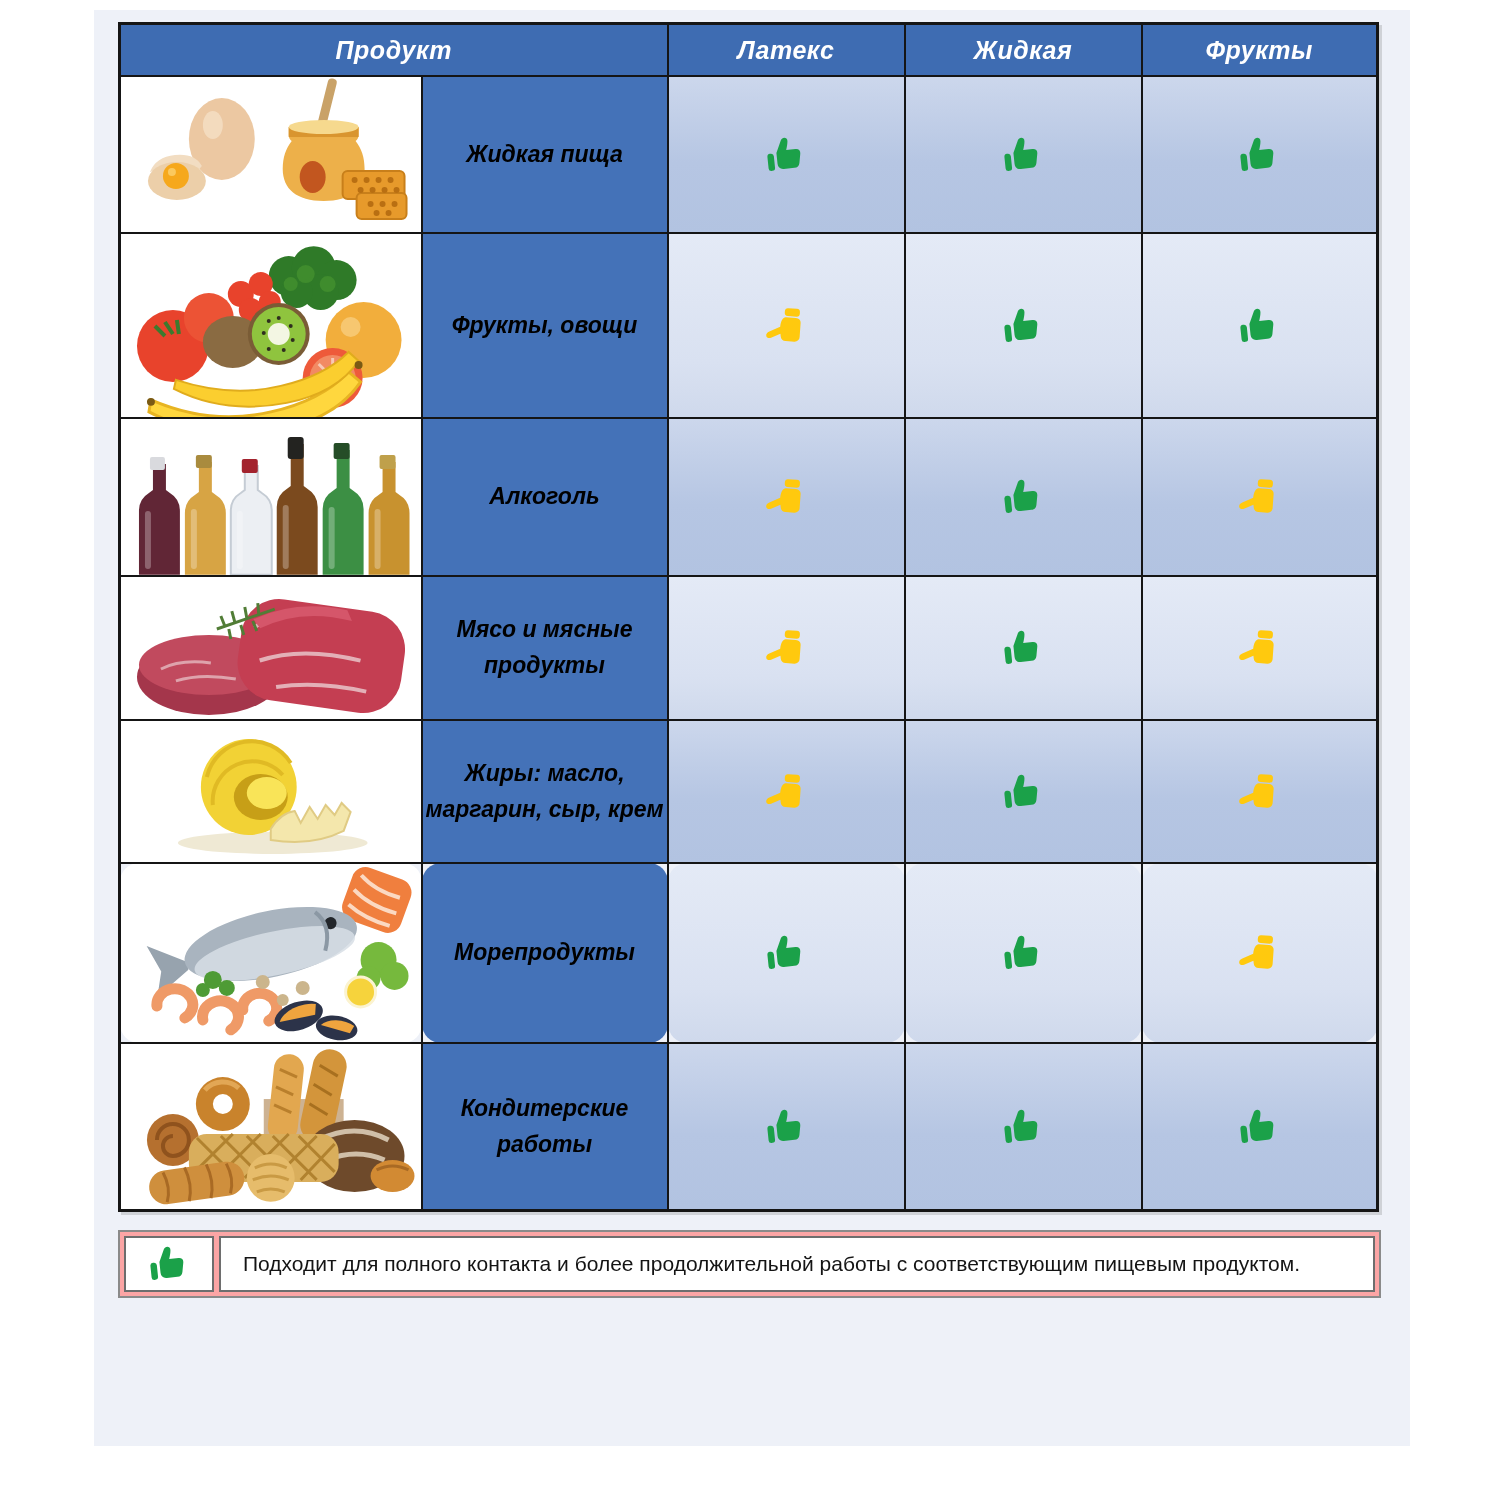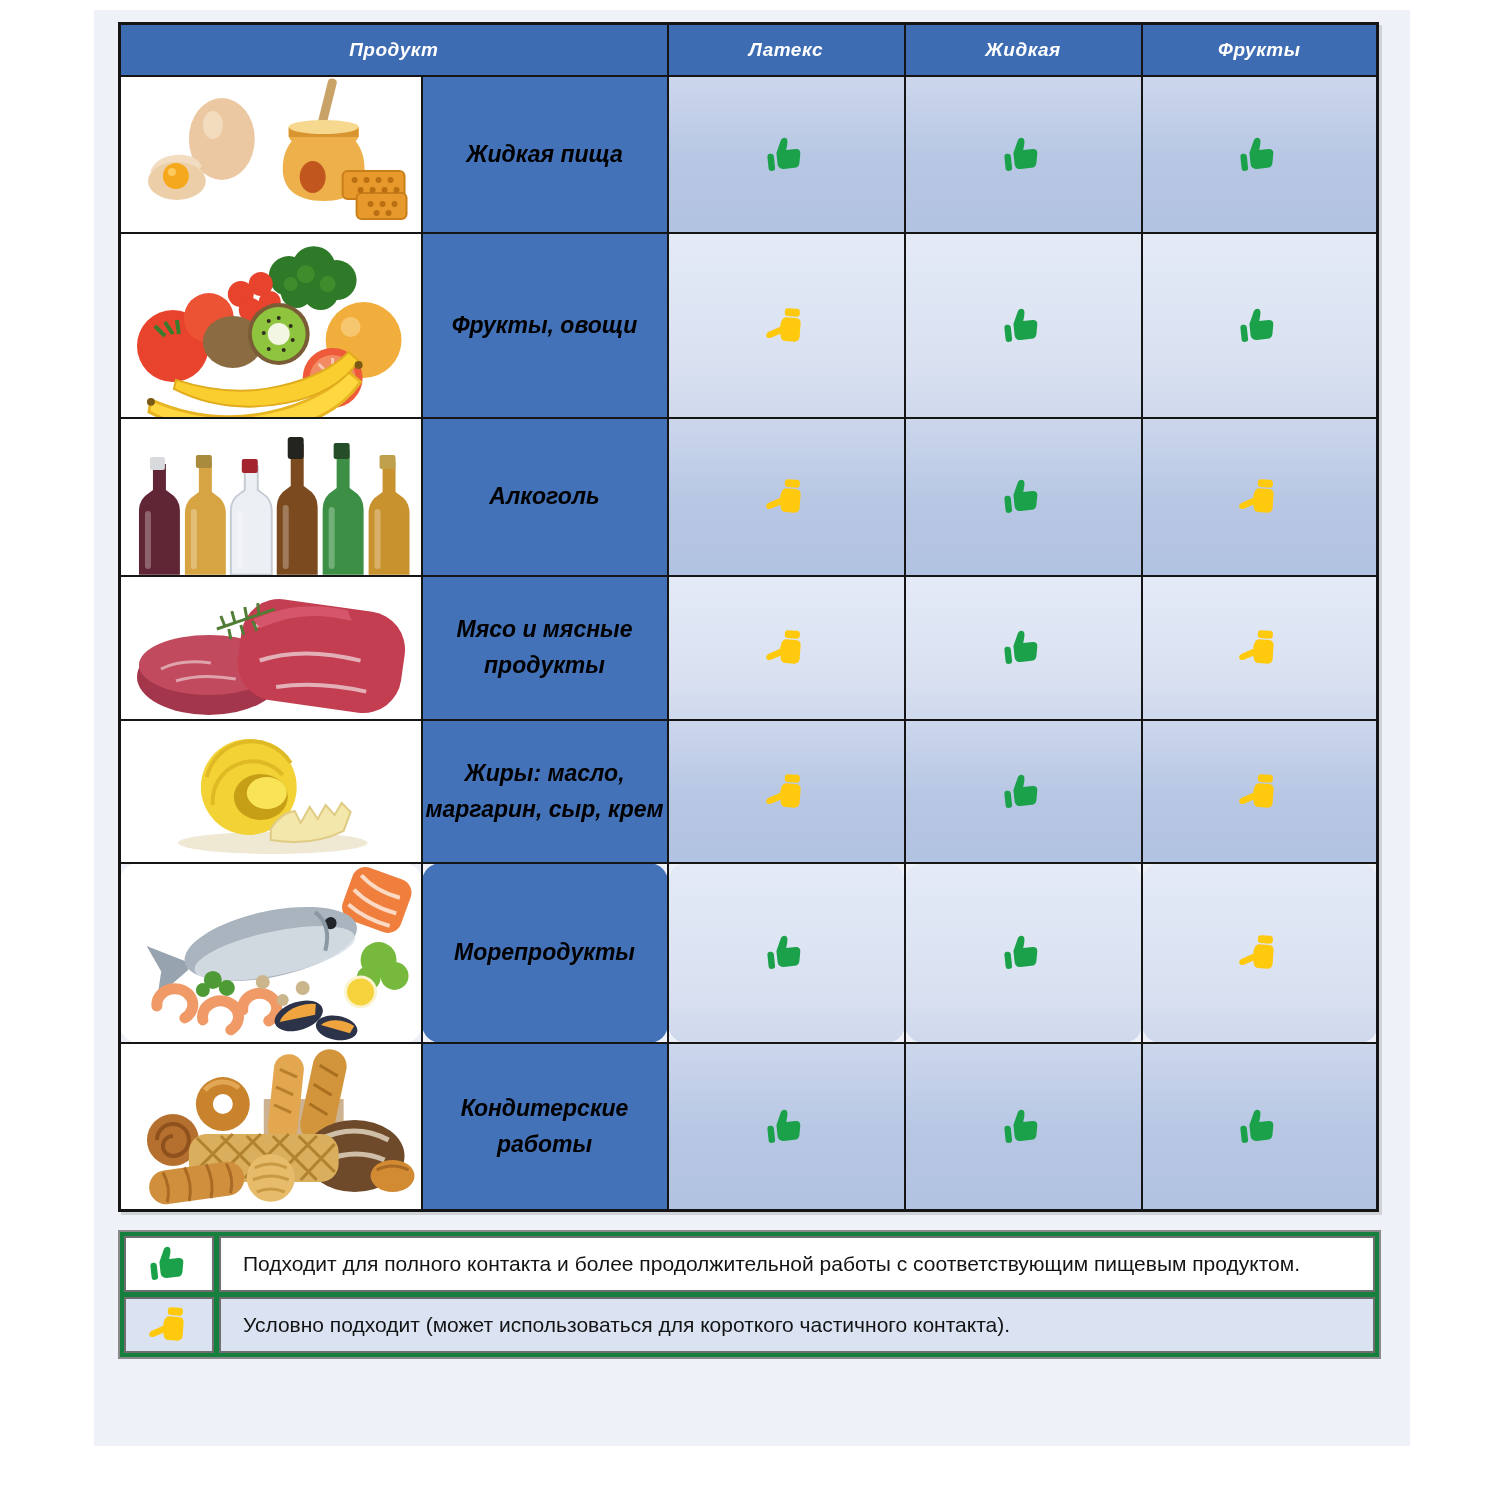--- a/index.html
+++ b/index.html
@@ -7,37 +7,37 @@
   .page{position:relative;width:1500px;height:1500px;overflow:hidden;}
   .panel{position:absolute;left:94px;top:10px;width:1316px;height:1436px;
     background:#eef1f8;}
   
   table.matrix{position:absolute;left:118px;top:22px;width:1258px;
     border-collapse:collapse;table-layout:fixed;
     box-shadow:3px 3px 0 rgba(130,130,130,.28);}
   table.matrix td, table.matrix th{border:2px solid #151515;padding:0;overflow:hidden;}
   table.matrix{border:3px solid #151515;}
   th.hdr{background:#3e6cb2;color:#ffffff;font-style:italic;font-weight:700;
-    font-size:19px;height:50px;text-align:center;letter-spacing:.5px;}
+    font-size:25px;height:50px;text-align:center;letter-spacing:.5px;}
   td.img-cell{background:#ffffff;text-align:center;vertical-align:middle;}
   td.img-cell svg{display:block;width:100%;height:100%;}
   td.label-cell{background:#4472b8;color:#000000;font-style:italic;font-weight:700;
     font-size:23px;text-align:center;vertical-align:middle;line-height:1.55;
     padding:0 26px;}
   td.status-cell{text-align:center;vertical-align:middle;}
   tr.shade-dark td.status-cell{background:linear-gradient(180deg,#ccd7ec 0%,#b6c6e3 55%,#b2c3e1 100%);}
   tr.shade-light td.status-cell{background:linear-gradient(180deg,#e4eaf6 0%,#d9e1f1 70%,#cfd9ec 100%);}
   tr.row-1 td{height:155px;} tr.row-2 td{height:183px;margin-top:22px;} tr.row-3 td{height:156px;}
   tr.row-4 td{height:142px;} tr.row-5 td{height:141px;} tr.row-6 td{height:178px;border-radius:19px;}
   tr.row-7 td{height:165px;}
   svg.status-icon{width:46px;height:46px;vertical-align:middle;fill:currentColor;}
   .st-ok{color:#1ba149;} .st-cond{color:#ffc90e;} .st-no{color:#d22b35;}
   
   .legend{position:absolute;left:118px;top:1230px;width:1263px;
-    border:2px solid #8a8a8a;background:#15803d;padding:4px;box-sizing:border-box;}
+    border:2px solid #8a8a8a;background:#fca5a5;padding:4px;box-sizing:border-box;}
   .legend-row{display:flex;margin-bottom:5px;}
   .legend-row:last-child{margin-bottom:0;}
   .legend-icon-cell{width:86px;height:52px;border:2px solid #6e6e6e;background:#ffffff;
     display:flex;align-items:center;justify-content:center;margin-right:5px;flex:none;}
   .legend-text-cell{flex:1;height:52px;border:2px solid #6e6e6e;background:#ffffff;
     display:flex;align-items:center;padding-left:22px;font-size:21px;color:#141414;}
   .legend-row.alt .legend-icon-cell,
   .legend-row.alt .legend-text-cell{background:#dbe3f3;}
   .hidden-defs{position:absolute;width:0;height:0;overflow:hidden;}
 </style>
@@ -390,22 +390,14 @@
 
   <div class="legend">
     <div class="legend-row">
       <div class="legend-icon-cell">
           <svg class="status-icon st-ok" viewBox="0 0 64 64">
             <use href="#icon-thumb-up" xlink:href="#icon-thumb-up"></use>
           </svg>
         </div>
       <div class="legend-text-cell">Подходит для полного контакта и более продолжительной работы с соответствующим пищевым продуктом.</div>
     </div>
-    <div class="legend-row alt">
-      <div class="legend-icon-cell">
-          <svg class="status-icon st-cond" viewBox="0 0 64 64">
-            <use href="#icon-hand-cond" xlink:href="#icon-hand-cond"></use>
-          </svg>
-        </div>
-      <div class="legend-text-cell">Условно подходит (может использоваться для короткого частичного контакта).</div>
-    </div>
   </div>
 </div>
 
 </body></html>

